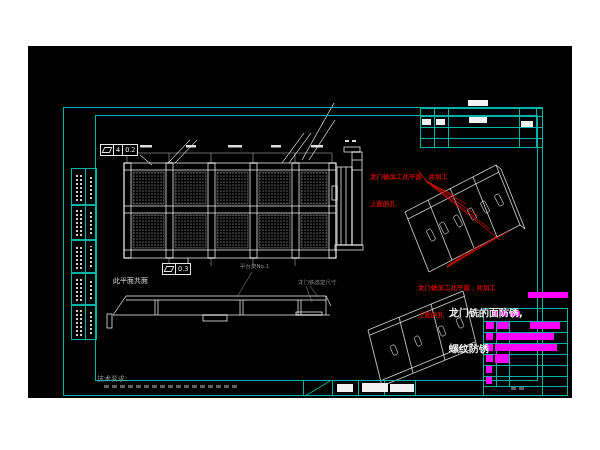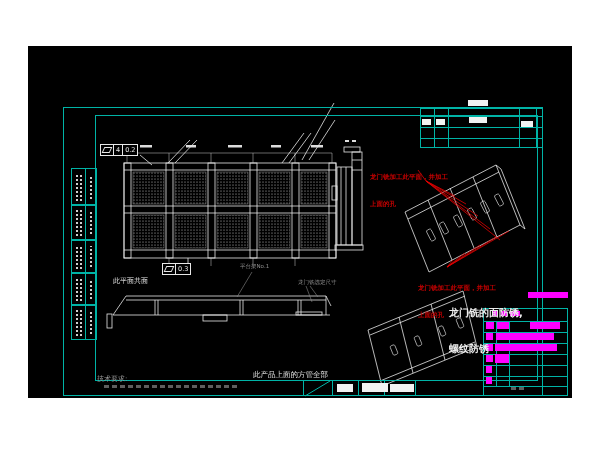--- a/index.html
+++ b/index.html
@@ -253,22 +253,18 @@
     <div class="txt t-red" style="left:390px;top:220px;font-size:6.5px;line-height:9px;">
       <div>龙门铣加工此平面，并加工</div>
       <div>上面的孔</div>
     </div>
 
     <div class="txt" style="left:377px;top:237px;font-size:10px;line-height:12px;color:#ececec;font-weight:bold;margin-left:44px;">
       <div>龙门铣的面防锈,</div>
       <div>螺纹防锈</div>
     </div>
 
-    <div class="txt t-white" style="left:225px;top:301px;font-size:7.5px;line-height:11px;">
-      <div>此产品上面的方管全部</div>
-      
-    </div>
 
     <div class="txt" style="left:69px;top:328px;font-size:7px;color:#9a9a9a;">技术要求:</div>
     <div class="hdash" style="left:76px;top:339px;width:135px;"></div>
 
   </div>
 </div>
 
 </body></html>

